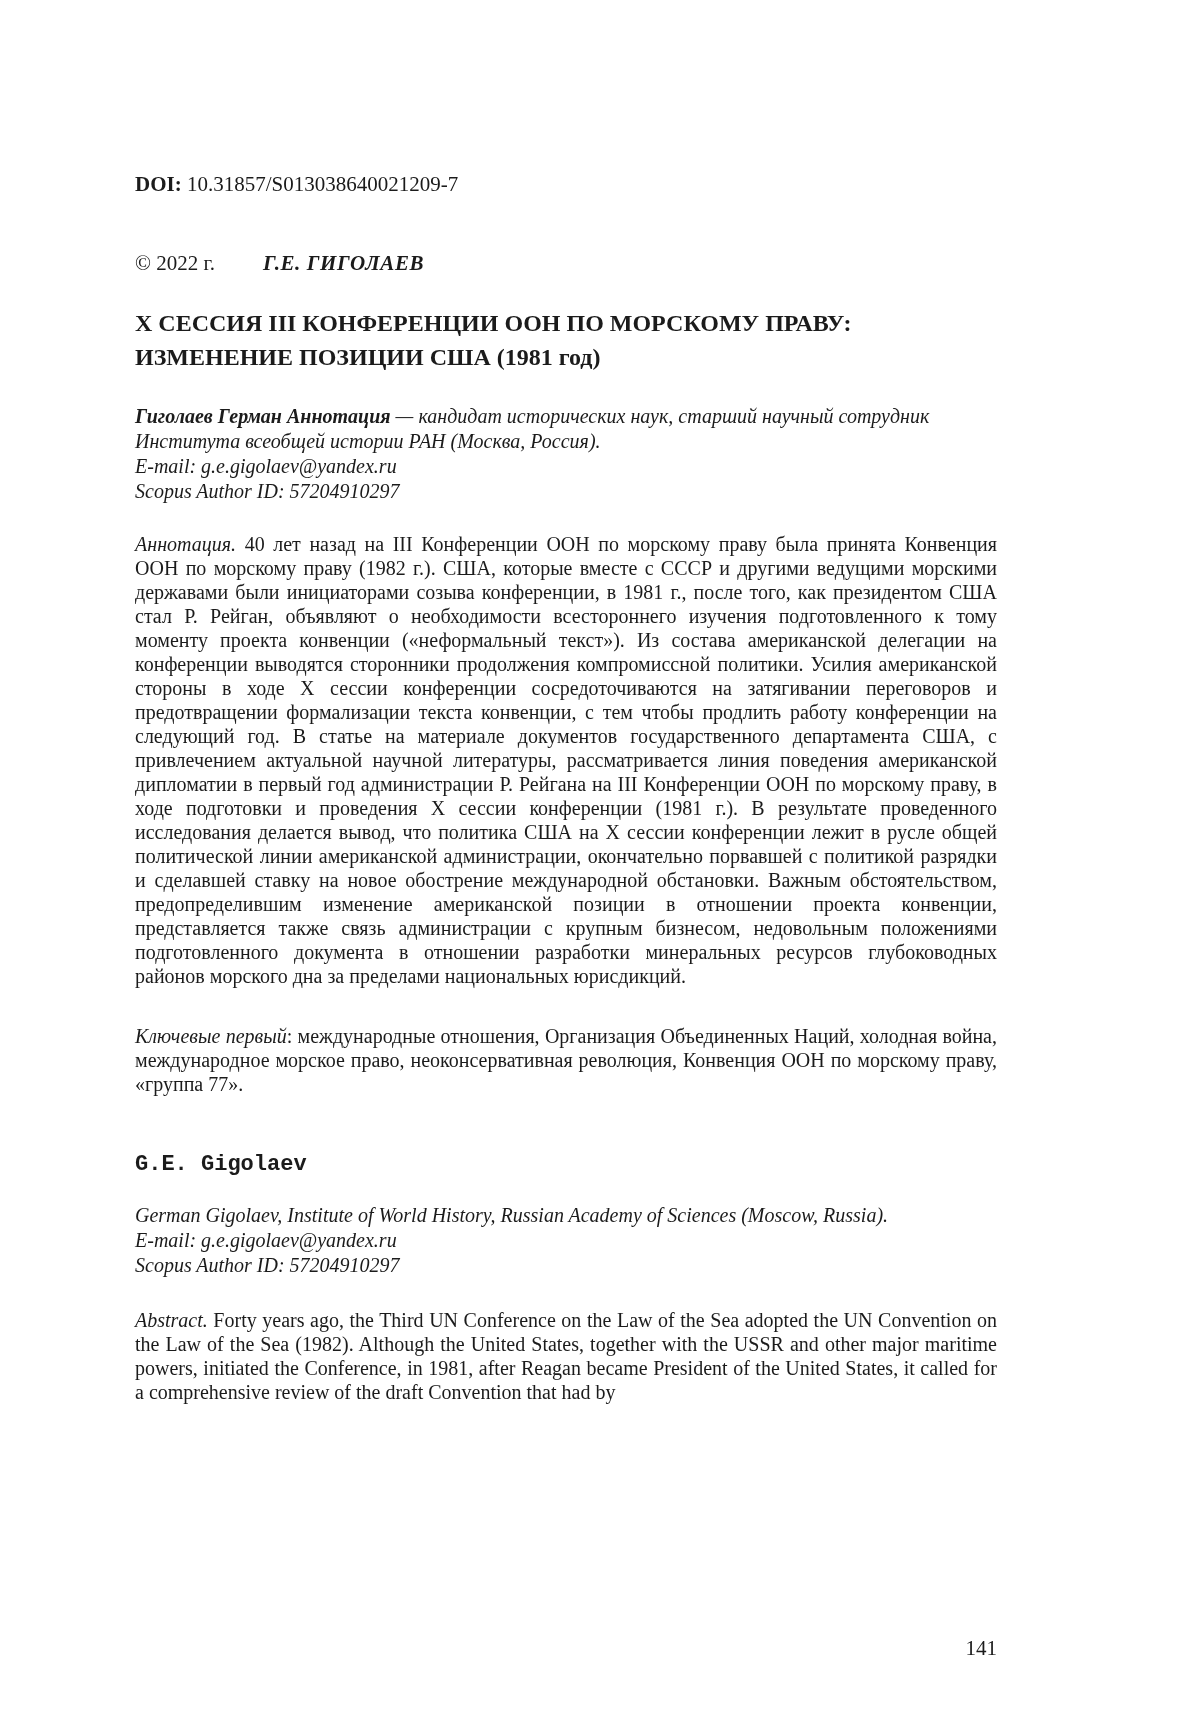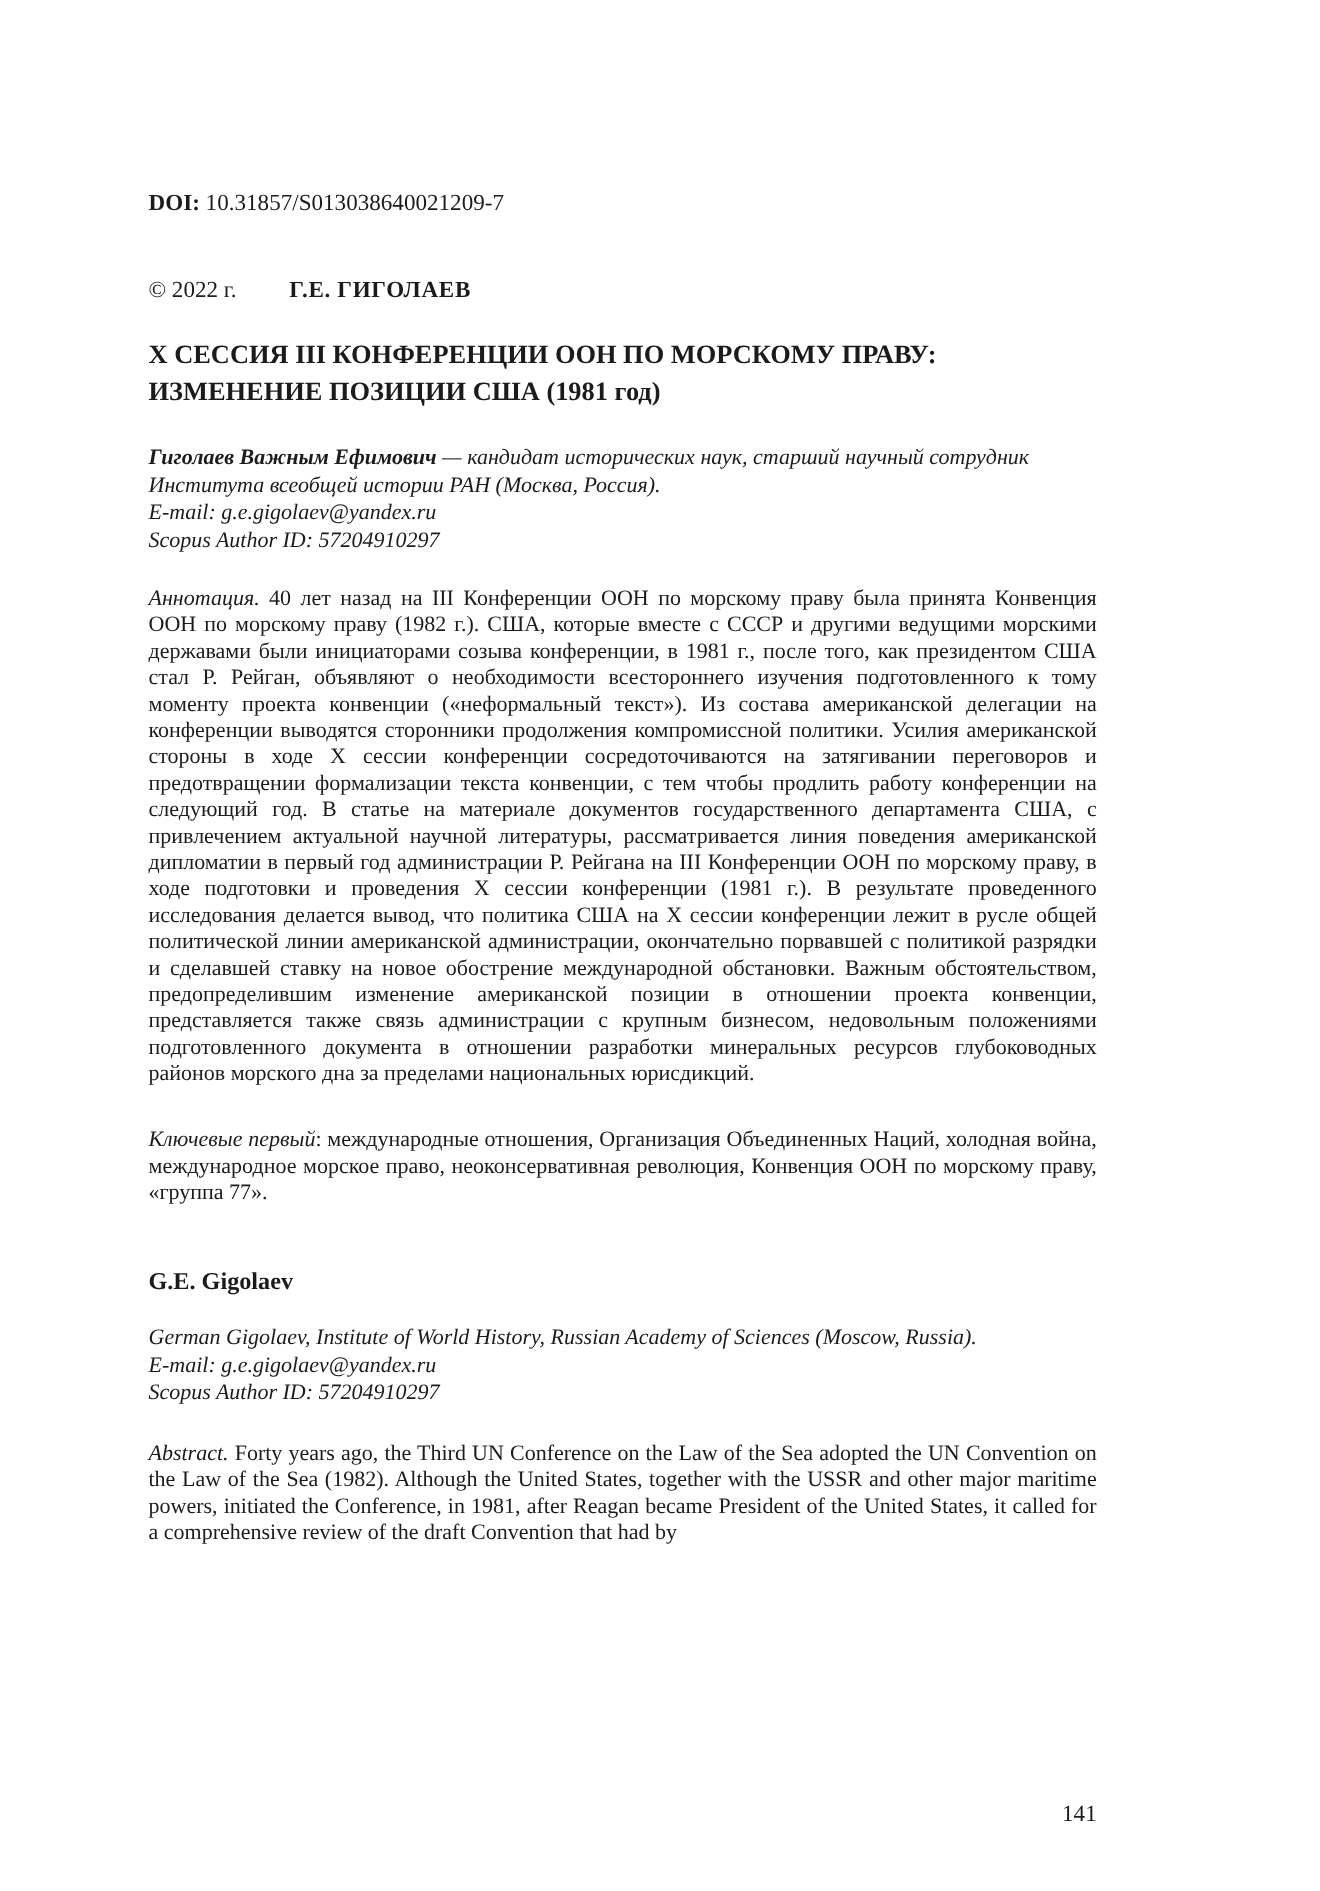--- a/index.html
+++ b/index.html
@@ -26,20 +26,21 @@
     margin-bottom: 54px;
   }
   .copyright-line {
     font-size: 21px;
     margin-bottom: 30px;
   }
   .copyright-line .author-name-ru {
     font-weight: bold;
     margin-left: 48px;
     letter-spacing: 0.6px;
+    font-style: italic;
   }
   .title-ru {
     font-size: 24px;
     font-weight: bold;
     line-height: 1.42;
     white-space: pre-line;
     margin-bottom: 30px;
   }
   .affiliation {
     font-style: italic;
@@ -52,20 +53,21 @@
     line-height: 24px;
     text-align: justify;
     margin-top: 24px;
   }
   .annotation { margin-bottom: 36px; }
   .keywords { margin-bottom: 56px; }
   .author-en {
     font-size: 22px;
     font-weight: bold;
     margin-bottom: 26px;
+    font-family: Liberation Mono, monospace;
   }
   .title-en {
     font-size: 21px;
     font-weight: bold;
     line-height: 30px;
     white-space: pre-line;
     margin-bottom: 36px;
   }
   .affiliation-en { margin-bottom: 30px; }
   .page-number {
@@ -81,21 +83,21 @@
 <div class="content">
 
   <div class="doi-line"><span class="bold">DOI:</span><span> 10.31857/S013038640021209-7</span></div>
 
   <div class="copyright-line"><span>© 2022 г.</span><span class="author-name-ru">Г.Е. ГИГОЛАЕВ</span></div>
 
   <h1 class="title-ru">Х СЕССИЯ III КОНФЕРЕНЦИИ ООН ПО МОРСКОМУ ПРАВУ:
 ИЗМЕНЕНИЕ ПОЗИЦИИ США (1981 год)</h1>
 
   <div class="affiliation">
-    <div><span class="bold">Гиголаев Важным Ефимович</span><span> — кандидат исторических наук, старший научный сотрудник Института всеобщей истории РАН (Москва, Россия).</span></div>
+    <div><span class="bold">Гиголаев Герман Аннотация</span><span> — кандидат исторических наук, старший научный сотрудник Института всеобщей истории РАН (Москва, Россия).</span></div>
     <div>E-mail: g.e.gigolaev@yandex.ru</div>
     <div>Scopus Author ID: 57204910297</div>
   </div>
 
   <p class="body-text annotation"><span class="italic">Аннотация.</span><span> 40 лет назад на III Конференции ООН по морскому праву была принята Конвенция ООН по морскому праву (1982 г.). США, которые вместе с СССР и другими ведущими морскими державами были инициаторами созыва конференции, в 1981 г., после того, как президентом США стал Р. Рейган, объявляют о необходимости всестороннего изучения подготовленного к тому моменту проекта конвенции («неформальный текст»). Из состава американской делегации на конференции выводятся сторонники продолжения компромиссной политики. Усилия американской стороны в ходе X сессии конференции сосредоточиваются на затягивании переговоров и предотвращении формализации текста конвенции, с тем чтобы продлить работу конференции на следующий год. В статье на материале документов государственного департамента США, с привлечением актуальной научной литературы, рассматривается линия поведения американской дипломатии в первый год администрации Р. Рейгана на III Конференции ООН по морскому праву, в ходе подготовки и проведения X сессии конференции (1981 г.). В результате проведенного исследования делается вывод, что политика США на X сессии конференции лежит в русле общей политической линии американской администрации, окончательно порвавшей с политикой разрядки и сделавшей ставку на новое обострение международной обстановки. Важным обстоятельством, предопределившим изменение американской позиции в отношении проекта конвенции, представляется также связь администрации с крупным бизнесом, недовольным положениями подготовленного документа в отношении разработки минеральных ресурсов глубоководных районов морского дна за пределами национальных юрисдикций.</span></p>
 
   <p class="body-text keywords"><span class="italic">Ключевые первый</span><span>: международные отношения, Организация Объединенных Наций, холодная война, международное морское право, неоконсервативная революция, Конвенция ООН по морскому праву, «группа 77».</span></p>
 
   <h2 class="author-en">G.E. Gigolaev</h2>
 

